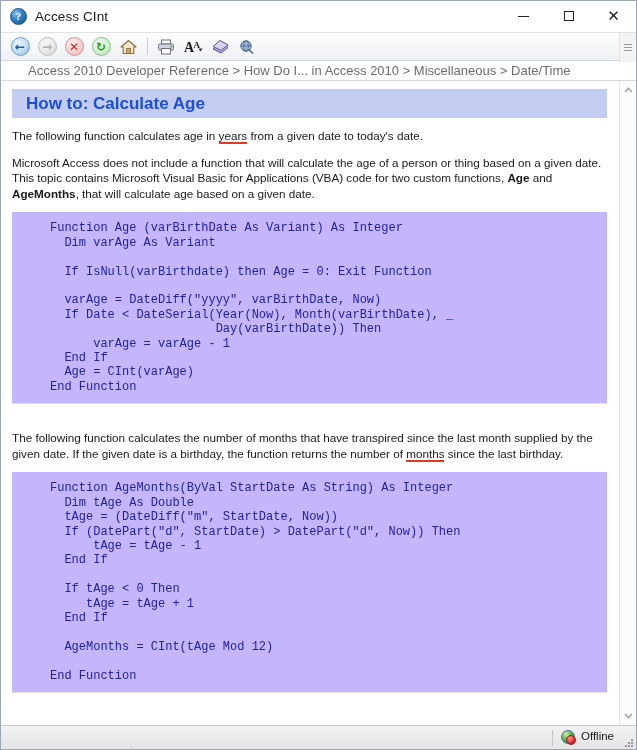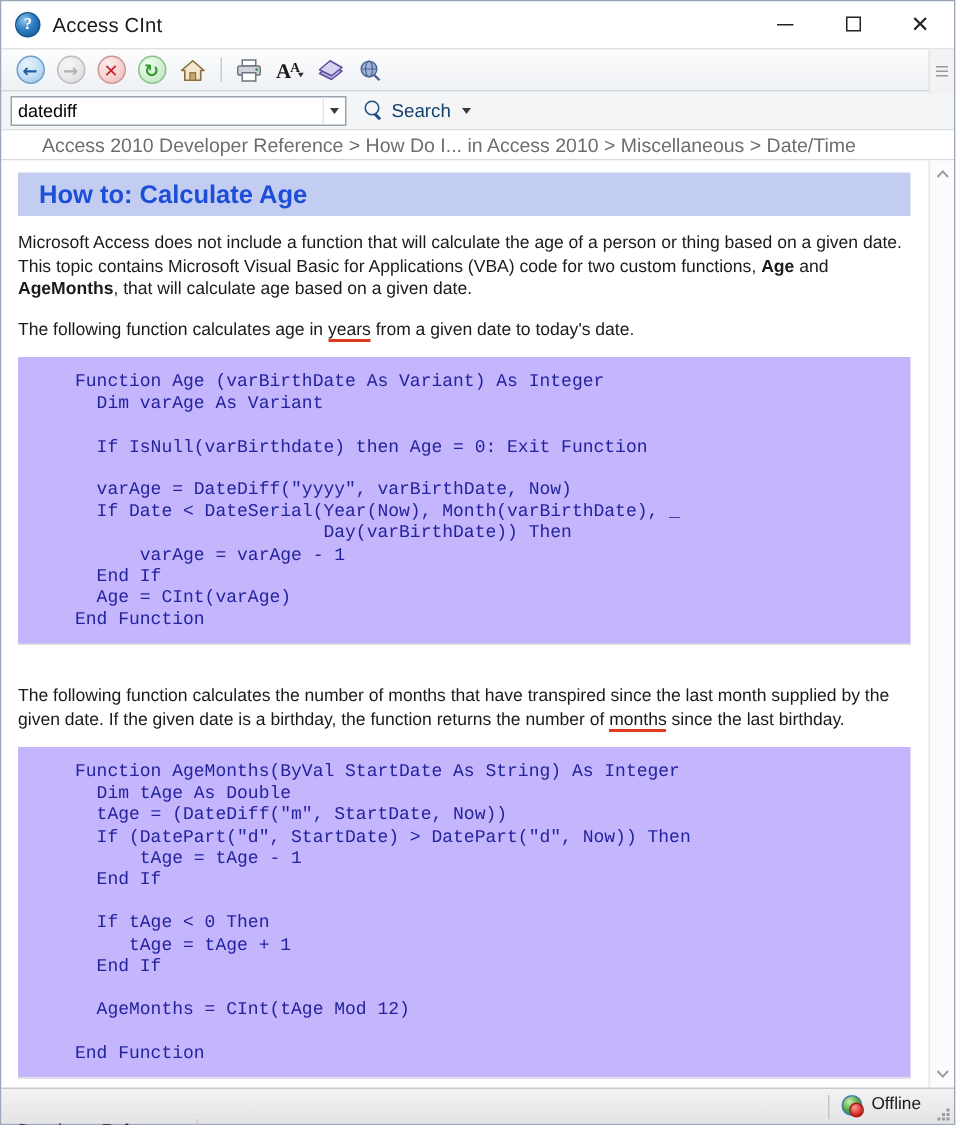--- a/index.html
+++ b/index.html
@@ -372,46 +372,33 @@
         <line x1="10" y1="10.5" x2="14" y2="14.5" stroke="#4a6590" stroke-width="1.6"></line>
       </svg>
     </div>
     <div class="scroll-nub">
       <span class="nub-line"></span>
       <span class="nub-line"></span>
       <span class="nub-line"></span>
     </div>
   </div>
 
-  <div class="searchrow">
-    <div class="searchbox">
-      <input type="text" value="datediff" style="">
-      <span class="sb-caret">
-        <span class="caret-dn"></span>
-      </span>
-    </div>
-    <div class="search-btn">
-      <span class="mag"></span>
-      <span class="search-label">Search</span>
-      <span class="caret-dn"></span>
-    </div>
-  </div>
 
   <div class="breadcrumb">Access 2010 Developer Reference &gt; How Do I... in Access 2010 &gt; Miscellaneous &gt; Date/Time</div>
 
   <div class="content-wrap">
     <div class="content">
 
       <div class="topic-banner">
         <div class="banner-title">How to: Calculate Age</div>
       </div>
 
+      <p class="body"><span>The following function calculates age in </span><span class="spell">years</span><span> from a given date to today's date.</span></p>
+
       <p class="body"><span>Microsoft Access does not include a function that will calculate the age of a person or thing based on a given date. This topic contains Microsoft Visual Basic for Applications (VBA) code for two custom functions, </span><b>Age</b><span> and </span><b>AgeMonths</b><span>, that will calculate age based on a given date.</span></p>
-
-      <p class="body"><span>The following function calculates age in </span><span class="spell">years</span><span> from a given date to today's date.</span></p>
 
       <pre class="codeblock">Function Age (varBirthDate As Variant) As Integer
   Dim varAge As Variant
 
   If IsNull(varBirthdate) then Age = 0: Exit Function
 
   varAge = DateDiff("yyyy", varBirthDate, Now)
   If Date &lt; DateSerial(Year(Now), Month(varBirthDate), _
                        Day(varBirthDate)) Then
       varAge = varAge - 1

